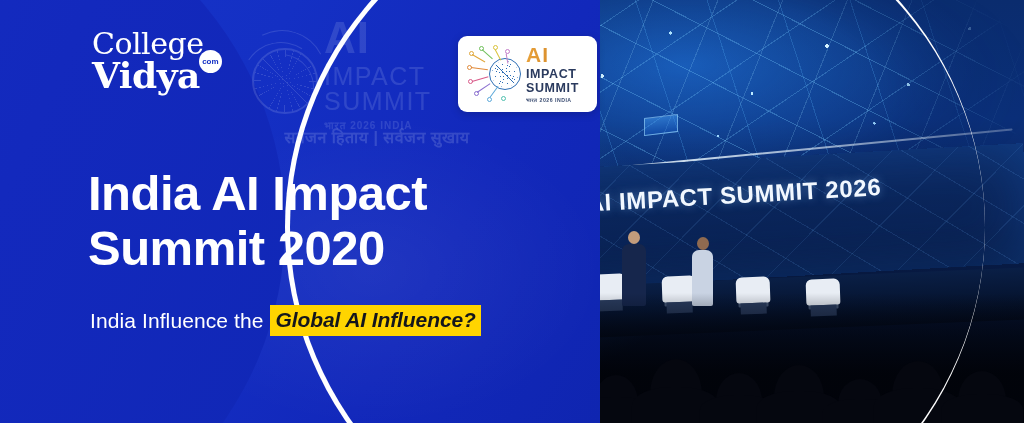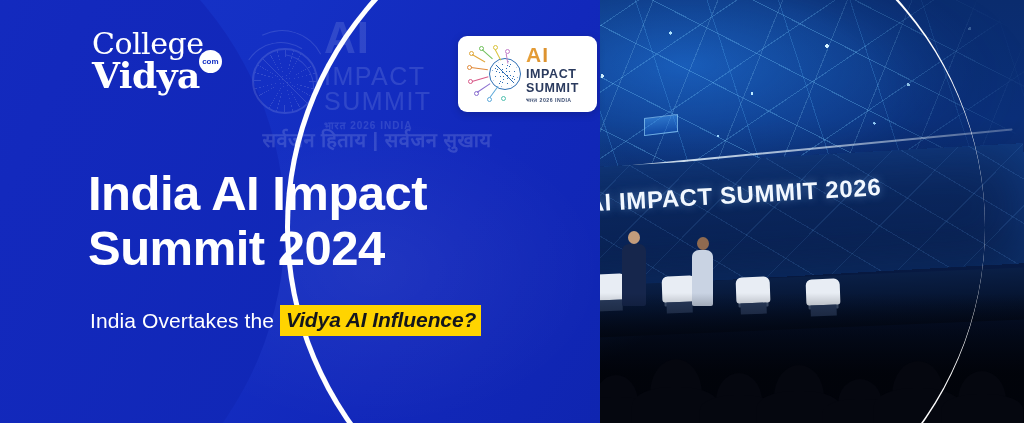--- a/index.html
+++ b/index.html
@@ -188,21 +188,21 @@
   .wm-text{position:absolute; left:86px; top:6px; line-height:1;}
   .wm-ai{font-size:44px; font-weight:700; letter-spacing:1px;}
   .wm-l2{font-size:25px; font-weight:500; letter-spacing:1.5px; margin-top:4px;}
   .wm-l3{font-size:25px; font-weight:500; letter-spacing:1.5px;}
   .wm-l4{font-size:10px; font-weight:700; letter-spacing:1px; margin-top:7px;}
 
   .wm-motto{
     position:absolute; left:232px; top:126px; width:290px; text-align:center;
     opacity:.16; color:#e4ecff; pointer-events:none;
   }
-  .wm-motto-hi{font-size:20px; font-weight:600; letter-spacing:.5px;}
+  .wm-motto-hi{font-size:16px; font-weight:600; letter-spacing:.5px;}
   .wm-motto-en{font-size:12px; font-weight:700; letter-spacing:1.1px; margin-top:3px;}
 
   
   .cv{position:absolute; left:92px; top:30px; width:150px;}
   .cv-l1{color:#fff; font-size:30px; font-weight:400; line-height:.92; letter-spacing:-.5px; font-family:"DejaVu Serif", serif;}
   .cv-l2wrap{position:relative; display:inline-block;}
   .cv-l2{color:#fff; font-size:36px; font-weight:700; line-height:.95; letter-spacing:-.5px; font-family:"DejaVu Serif", serif;}
   .cv-dotcom{
     position:absolute; right:-22px; bottom:19px; width:23px; height:23px; border-radius:50%;
     background:#fff; color:#1430c4; font-size:8px; font-weight:700;
@@ -377,20 +377,20 @@
       <div class="cb" style="left:34px; top:51px; border-color:#4fbfae;"></div>
     </div>
     <div class="card-text">
       <div class="card-ai">AI</div>
       <div class="card-impact">IMPACT</div>
       <div class="card-summit">SUMMIT</div>
       <div class="card-sub">भारत 2026 INDIA</div>
     </div>
   </div>
 
-  <div class="headline">India AI Impact Summit 2024</div>
+  <div class="headline">India AI Impact Summit 2020</div>
 
   <div class="sub">
-    <span class="sub-a">India Overtakes the</span>
-    <span class="sub-hl">Vidya AI Influence?</span>
+    <span class="sub-a">India Influence the</span>
+    <span class="sub-hl">Global AI Influence?</span>
   </div>
 
 </div>
 
 </body></html>

